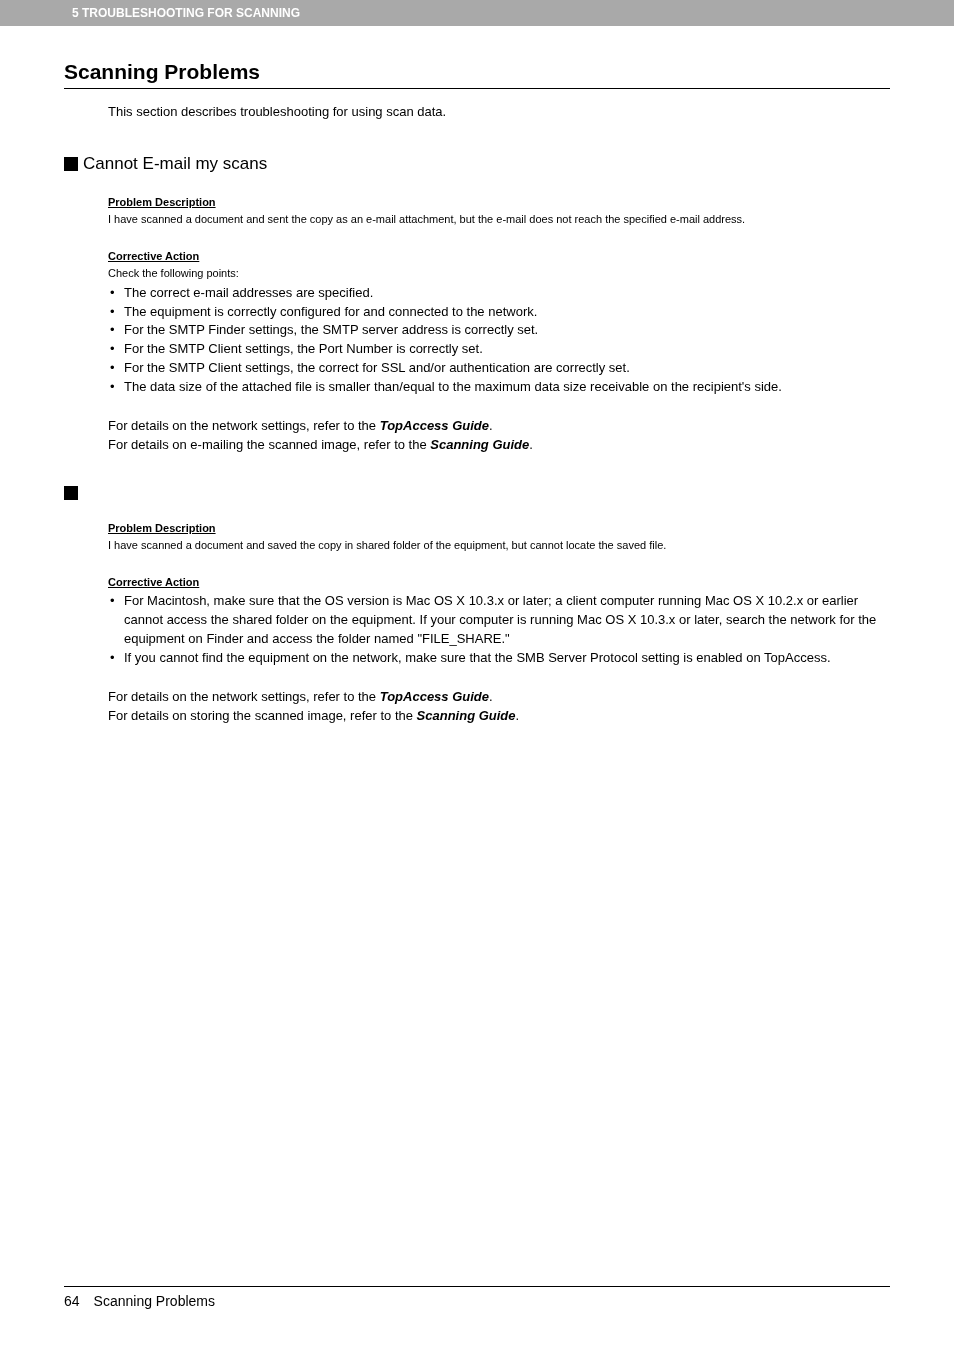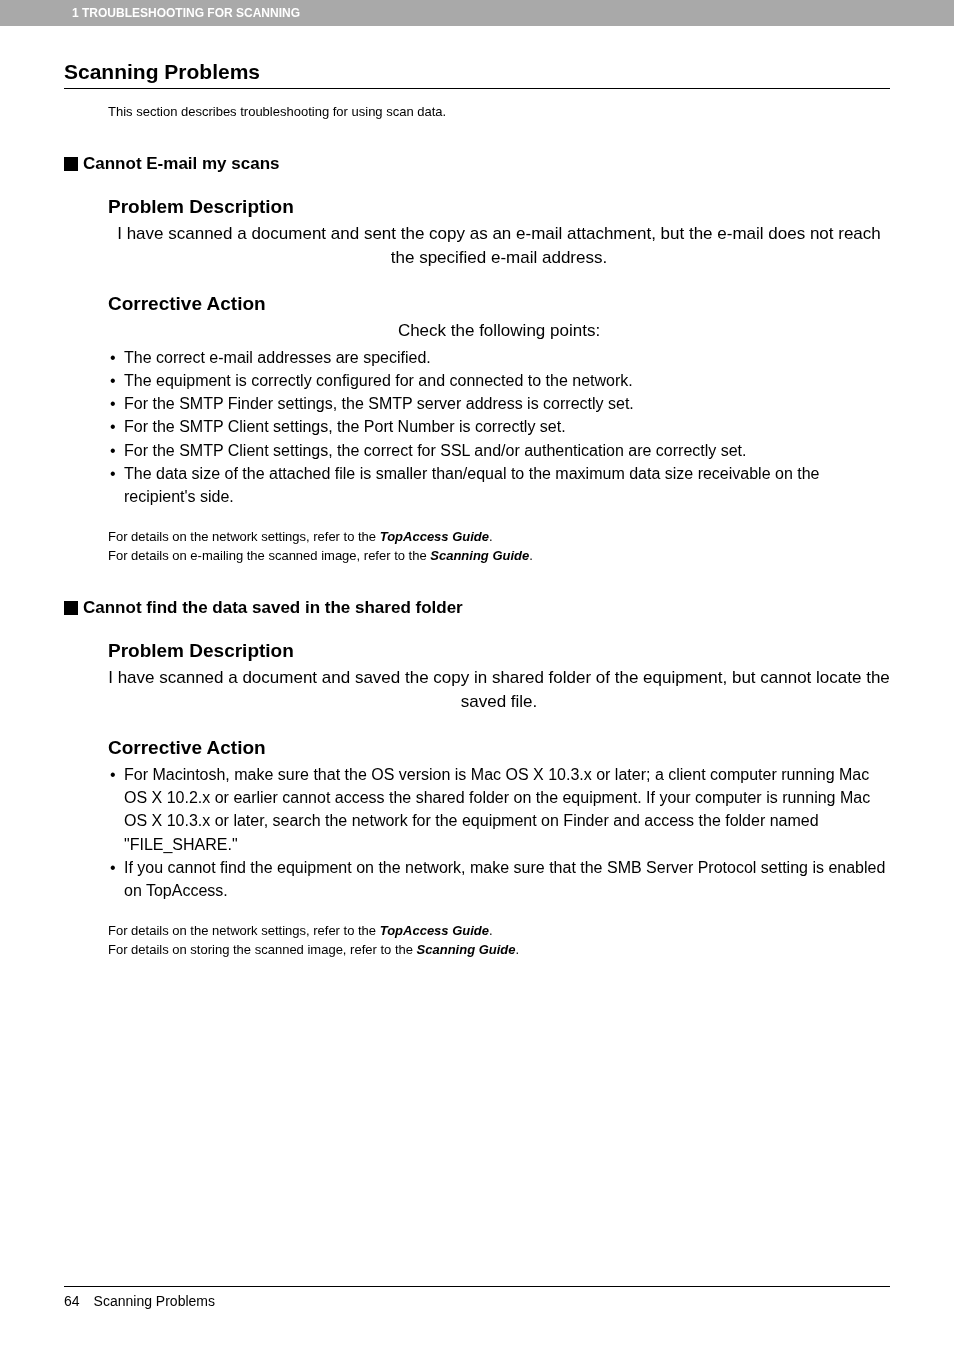--- a/index.html
+++ b/index.html
@@ -26,47 +26,47 @@
     margin-top: 34px;
     padding-bottom: 4px;
   }
   .intro {
     font-size: 13px;
     margin: 14px 0 4px 44px;
     line-height: 1.45;
   }
   .h2 {
     font-size: 17px;
-    font-weight: bold;
+    font-weight: normal;
     margin-top: 32px;
     display: flex;
     align-items: center;
     gap: 5px;
   }
   .square {
     display:inline-block;
     width: 14px;
     height: 14px;
     background:#000;
   }
   .h3 {
-    font-size: 19px;
+    font-size: 11px;
     font-weight: bold;
     margin: 22px 0 4px 44px;
+    text-decoration: underline;
   }
   .para {
-    font-size: 17px;
+    font-size: 11px;
     margin: 0 0 0 44px;
     line-height: 1.45;
-    text-align: center;
   }
   ul.checklist {
     list-style: none;
     margin: 2px 0 0 44px;
-    font-size: 16px;
+    font-size: 13px;
     line-height: 1.45;
   }
   ul.checklist li {
     padding-left: 16px;
     position: relative;
   }
   ul.checklist li::before {
     content: "•";
     position: absolute;
     left: 2px;
@@ -87,21 +87,21 @@
   }
   .footer-line {
     border-top: 1px solid #000;
     padding-top: 6px;
   }
   .pageno { margin-right: 14px; }
 </style>
 </head>
 <body>
 
-<div class="header-bar">1 TROUBLESHOOTING FOR SCANNING</div>
+<div class="header-bar">5 TROUBLESHOOTING FOR SCANNING</div>
 
 <div class="container">
 
   <div class="h1">Scanning Problems</div>
   <div class="intro">This section describes troubleshooting for using scan data.</div>
 
   <div class="h2">
     <span class="square"></span>
     <span>Cannot E-mail my scans</span>
   </div>
@@ -124,21 +124,20 @@
     <div>
       <span>For details on the network settings, refer to the </span><span class="bi">TopAccess Guide</span><span>.</span>
     </div>
     <div>
       <span>For details on e-mailing the scanned image, refer to the </span><span class="bi">Scanning Guide</span><span>.</span>
     </div>
   </div>
 
   <div class="h2">
     <span class="square"></span>
-    <span>Cannot find the data saved in the shared folder</span>
   </div>
 
   <div class="h3">Problem Description</div>
   <div class="para">I have scanned a document and saved the copy in shared folder of the equipment, but cannot locate the saved file.</div>
 
   <div class="h3">Corrective Action</div>
   <ul class="checklist">
     <li>For Macintosh, make sure that the OS version is Mac OS X 10.3.x or later; a client computer running Mac OS X 10.2.x or earlier cannot access the shared folder on the equipment. If your computer is running Mac OS X 10.3.x or later, search the network for the equipment on Finder and access the folder named "FILE_SHARE."</li>
     <li>If you cannot find the equipment on the network, make sure that the SMB Server Protocol setting is enabled on TopAccess.</li>
   </ul>

